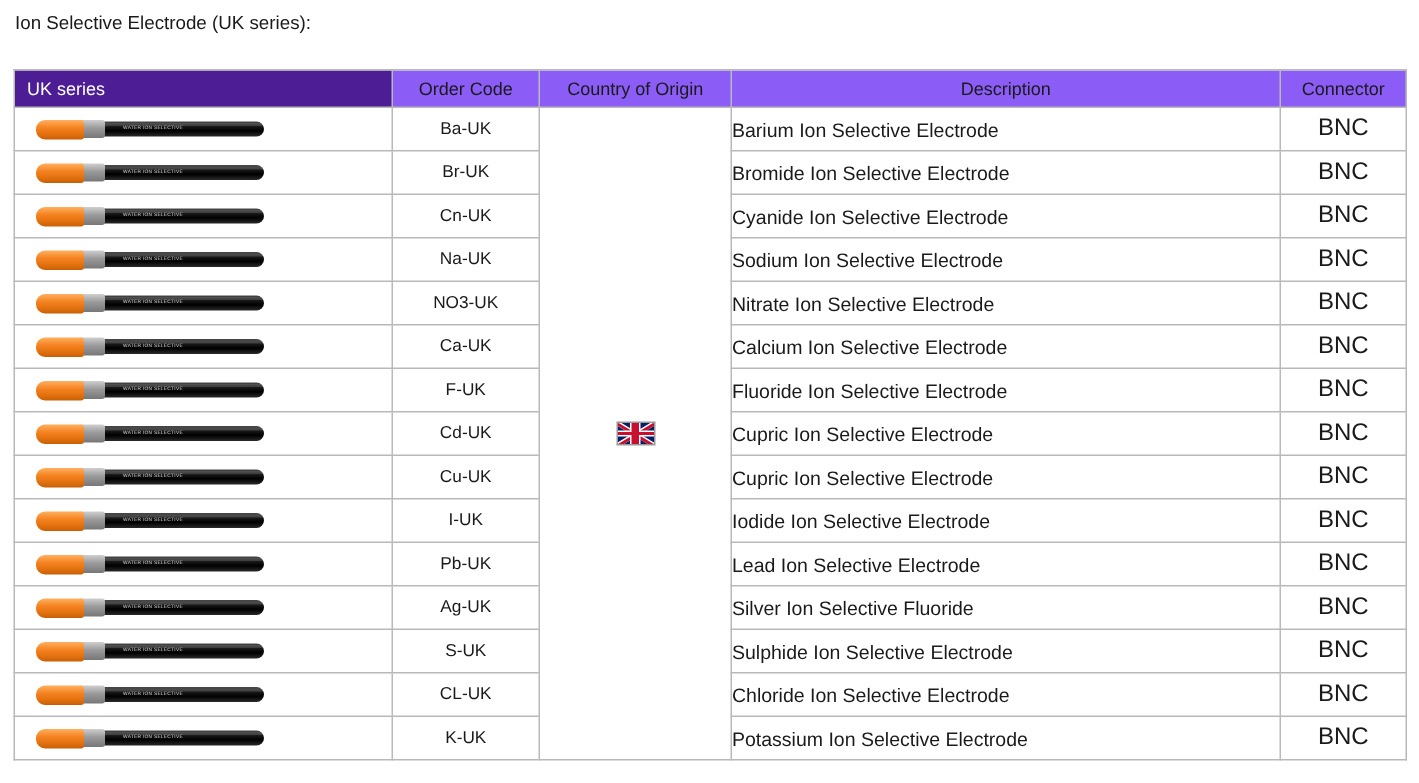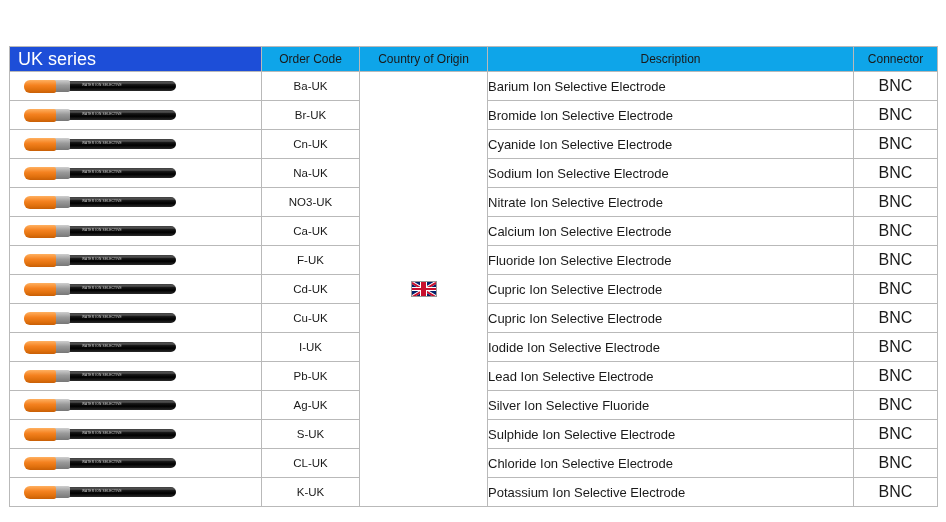--- a/index.html
+++ b/index.html
@@ -38,33 +38,33 @@
     width: 928px;
     table-layout: fixed;
     font-size: 11.5px;
   }
   table.prod th, table.prod td {
     border: 1px solid #b9b9b9;
     padding: 0;
     vertical-align: middle;
   }
   thead th {
-    background: #0ea5e9;
+    background: #8b5cf6;
     font-weight: normal;
     color: #1a1a1a;
     font-size: 12px;
     height: 24px;
     text-align: center;
   }
   thead th.uk-head {
-    background: #1d4ed8;
+    background: #4c1d95;
     color: #ffffff;
     text-align: left;
     padding-left: 8px;
-    font-size: 18px;
+    font-size: 12px;
   }
   col.c-img    { width: 252px; }
   col.c-code   { width: 98px; }
   col.c-origin { width: 128px; }
   col.c-desc   { width: 366px; }
   col.c-conn   { width: 84px; }
 
   td.img-cell {
     height: 28px;
     padding: 0;
@@ -173,20 +173,21 @@
   .flag .f-cw-h { position:absolute; left:0; top:33%; width:100%; height:34%; background:#ffffff; }
   .flag .f-cw-v { position:absolute; top:0; left:36%; width:28%; height:100%; background:#ffffff; }
   .flag .f-cr-h { position:absolute; left:0; top:40%; width:100%; height:20%; background:#C8102E; }
   .flag .f-cr-v { position:absolute; top:0; left:41%; width:18%; height:100%; background:#C8102E; }
 </style>
 </head>
 <body>
 
 <div class="page">
 
+  <div class="caption">Ion Selective Electrode (UK series):</div>
 
   <div class="table-wrap">
     <table class="prod">
       <colgroup>
         <col class="c-img">
         <col class="c-code">
         <col class="c-origin">
         <col class="c-desc">
         <col class="c-conn">
       </colgroup>

